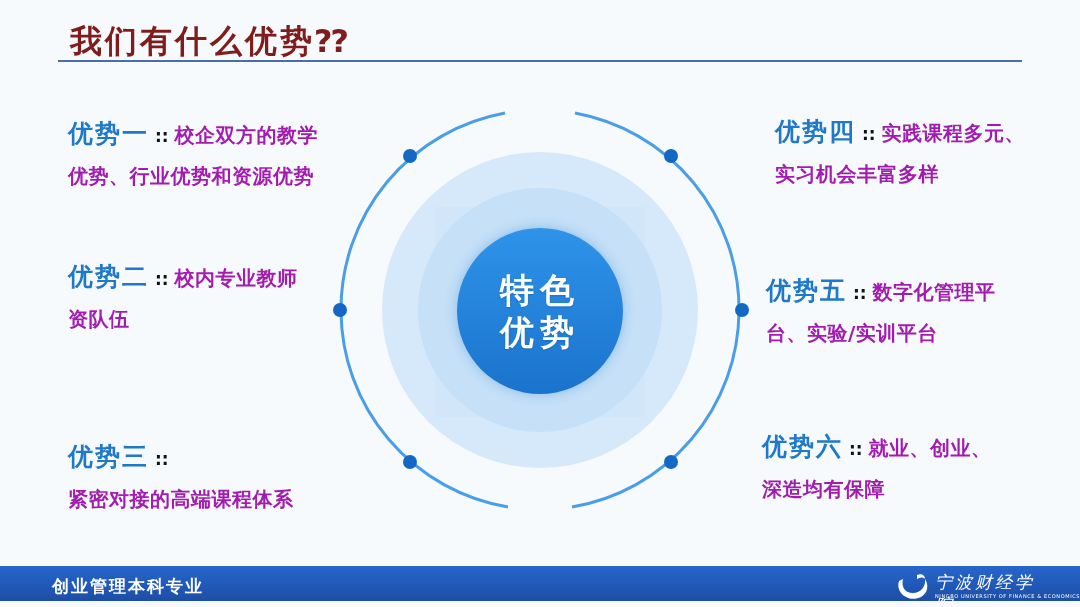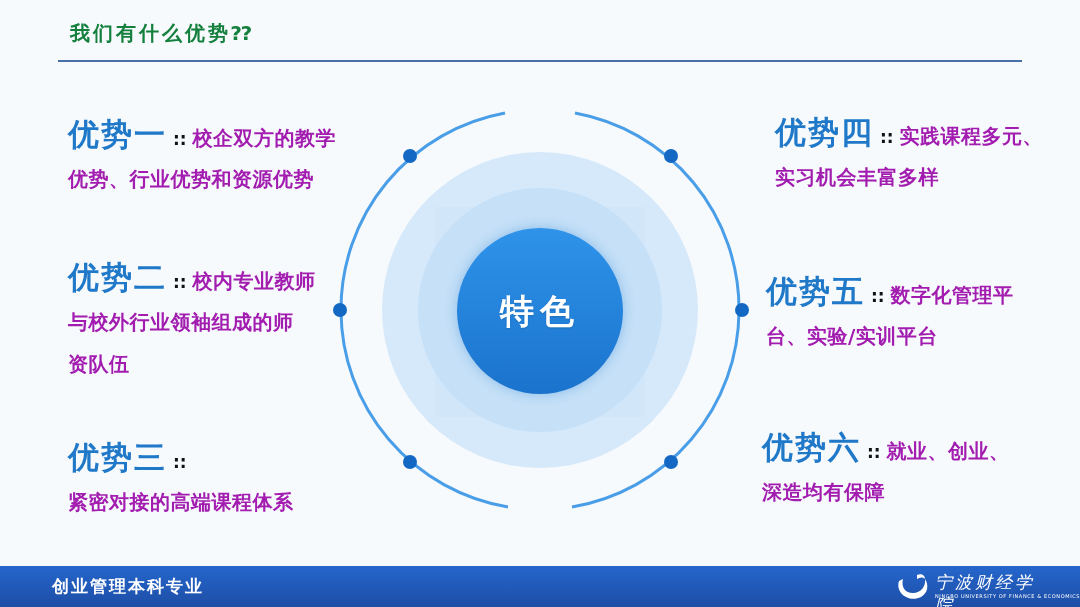--- a/index.html
+++ b/index.html
@@ -3,30 +3,30 @@
   <meta charset="utf-8">
   <style>
     html, body { margin: 0; padding: 0; }
     body {
       width: 1080px; height: 607px; overflow: hidden; position: relative;
       background: #f7fafd;
       font-family: "DejaVu Sans", "Liberation Sans", sans-serif;
     }
     .title {
       position: absolute; left: 70px; top: 20px;
-      font-size: 20px; font-weight: bold; color: #15803d; letter-spacing: 3px;
+      font-size: 32px; font-weight: bold; color: #7f1d1d; letter-spacing: 3px;
     }
     .title-line {
       position: absolute; left: 58px; top: 60px; width: 964px; height: 2px;
       background: #4a6ea8;
     }
     .item { position: absolute; width: 300px; }
     .item .head { display: flex; align-items: baseline; }
     .item .lbl {
-      color: #1f78c8; font-size: 31px; font-weight: bold; letter-spacing: 2px;
+      color: #1f78c8; font-size: 25px; font-weight: bold; letter-spacing: 2px;
     }
     .item .sep { color: #111; font-size: 17px; font-weight: bold; margin: 0 6px 0 6px; }
     .item .t1, .item .rest {
       color: #a21caf; font-size: 20px; font-weight: bold; letter-spacing: 0.5px;
     }
     .item .rest { line-height: 42px; display: block; }
     .item .head { line-height: 38px; }
 
     #adv1 { left: 68px; top: 115px; }
     #adv2 { left: 68px; top: 258px; }
@@ -42,21 +42,21 @@
       background: linear-gradient(180deg, #2f93ea 0%, #1a73cc 100%);
       display: flex; flex-direction: column; align-items: center; justify-content: center;
       box-shadow: 0 0 12px rgba(30,120,210,0.35);
     }
     .core span {
       color: #ffffff; font-size: 34px; font-weight: bold; letter-spacing: 6px; line-height: 42px;
       text-shadow: 0 1px 2px rgba(0,0,0,0.15);
     }
 
     .footer {
-      position: absolute; left: 0; top: 566px; width: 1080px; height: 41px;
+      position: absolute; left: 0; top: 566px; width: 1080px; height: 35px;
       background: linear-gradient(180deg, #2566cc 0%, #1d4ea6 100%);
     }
     .footer .ftxt {
       position: absolute; left: 52px; top: 9px; color: #fff; font-size: 17px; font-weight: bold; letter-spacing: 2px;
     }
     .logo { position: absolute; left: 895px; top: 5px; width: 150px; height: 32px; }
     .logo .name { position: absolute; left: 40px; top: 0px; color: #fff; font-size: 17px; font-family: "DejaVu Serif", serif; letter-spacing: 3px; font-style: italic; }
     .logo .sub { position: absolute; left: 40px; top: 22px; color: #fff; font-size: 5px; letter-spacing: 0.6px; white-space: nowrap; }
   </style>
 </head>
@@ -73,21 +73,20 @@
   </div>
   <span class="rest">优势、行业优势和资源优势</span>
 </div>
 
 <div class="item" id="adv2">
   <div class="head">
     <span class="lbl">优势二</span>
     <span class="sep">::</span>
     <span class="t1">校内专业教师</span>
   </div>
-  <span class="rest">与校外行业领袖组成的师</span>
   <span class="rest">资队伍</span>
 </div>
 
 <div class="item" id="adv3">
   <div class="head">
     <span class="lbl">优势三</span>
     <span class="sep">::</span>
   </div>
   <span class="rest">紧密对接的高端课程体系</span>
 </div>
@@ -129,20 +128,21 @@
     <path d="M 245 13 A 200 200 0 0 1 242 407" fill="none" stroke="#4a9ee8" stroke-width="3"></path>
     <circle cx="80" cy="56" r="7" fill="#1368c4"></circle>
     <circle cx="10" cy="210" r="7" fill="#1368c4"></circle>
     <circle cx="80" cy="362" r="7" fill="#1368c4"></circle>
     <circle cx="341" cy="56" r="7" fill="#1368c4"></circle>
     <circle cx="412" cy="210" r="7" fill="#1368c4"></circle>
     <circle cx="341" cy="362" r="7" fill="#1368c4"></circle>
   </svg>
   <div class="core">
     <span>特色</span>
+    <span>优势</span>
   </div>
 </div>
 
 <div class="footer">
   <div class="ftxt">创业管理本科专业</div>
   <div class="logo">
     <svg width="36" height="32" viewBox="0 0 36 32" style="position:absolute;left:0;top:0;">
       <path d="M 4 10 C 0 22, 14 32, 26 26 C 33 22, 34 14, 30 8 C 31 15, 26 22, 18 22 C 10 22, 6 16, 8 8 Z" fill="#ffffff"></path>
       <path d="M 22 4 C 26 2, 30 4, 30 8 C 28 6, 25 6, 22 8 Z" fill="#ffffff"></path>
     </svg>

